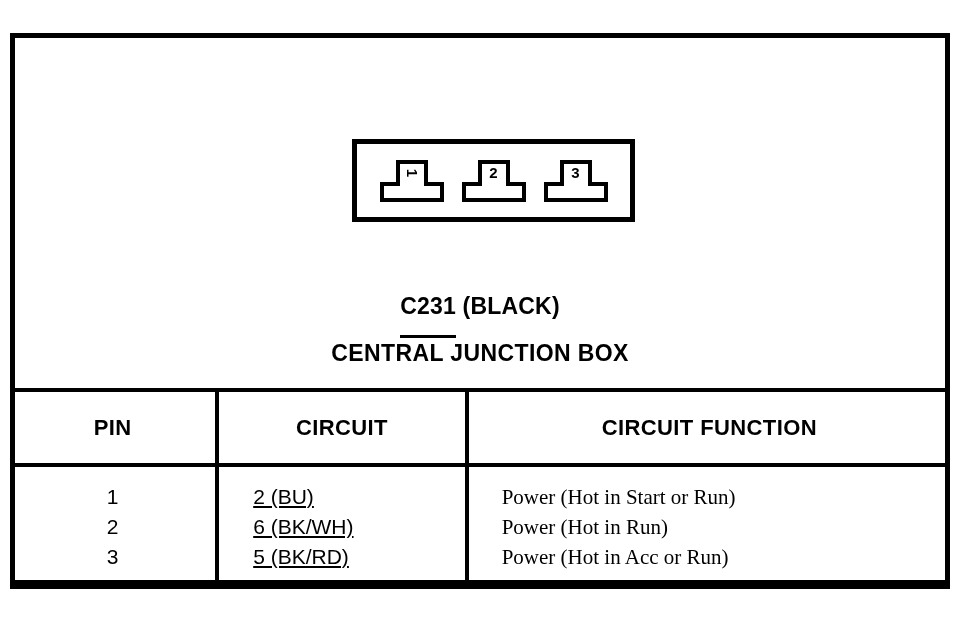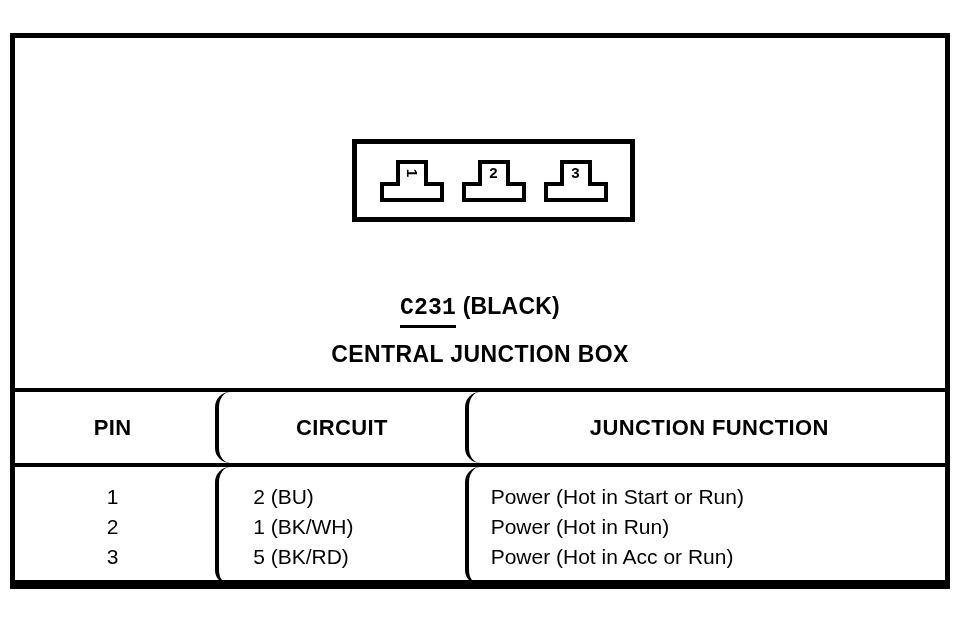--- a/index.html
+++ b/index.html
@@ -124,22 +124,21 @@
     text-align: center;
   }
   .title-line1 {
     font-size: 23px;
     font-weight: 700;
     letter-spacing: 0.2px;
     white-space: nowrap;
   }
   .title-line1 .code {
     border-bottom: 3px solid #000;
-    padding-bottom: 4px;
-    font-family: Liberation Mono, monospace;
+    padding-bottom: 16px;
   }
   .title-line2 {
     margin-top: 20px;
     font-size: 23px;
     font-weight: 700;
     letter-spacing: 0.4px;
     white-space: nowrap;
   }
 
   
@@ -159,43 +158,42 @@
   }
   .pin-table .tbody {
     display: flex;
     height: 118px;
   }
   .col {
     box-sizing: border-box;
     display: flex;
     flex-direction: column;
     justify-content: center;
-    border-radius: 15px;
   }
   .col-pin    { width: 214px; }
   .col-circuit{ width: 260px; border-left: 4px solid #000; }
   .col-func   { width: 506px; border-left: 4px solid #000; }
 
   .th {
     text-align: center;
     font-size: 22px;
     font-weight: 700;
     letter-spacing: 0.4px;
   }
   .cells {
     padding: 6px 0 4px 0;
   }
   .cell {
     font-size: 21px;
     line-height: 30px;
     white-space: nowrap;
   }
   .col-pin .cell     { text-align: center; }
-  .col-circuit .cell { text-align: left; padding-left: 34px; }
-  .col-func .cell    { text-align: left; padding-left: 22px; }
+  .col-circuit .cell { text-align: left; padding-left: 34px; text-decoration: underline; }
+  .col-func .cell    { text-align: left; padding-left: 33px; font-family: Liberation Serif, serif; }
 </style>
 </head>
 <body>
 
 <div id="page">
 
   <div class="frame">
 
     <div class="connector-area">
       <div class="connector-box"></div>
@@ -235,38 +233,38 @@
     <div class="pin-table">
 
       <div class="thead">
         <div class="col col-pin">
           <div class="th">PIN</div>
         </div>
         <div class="col col-circuit">
           <div class="th">CIRCUIT</div>
         </div>
         <div class="col col-func">
-          <div class="th">JUNCTION FUNCTION</div>
+          <div class="th">CIRCUIT FUNCTION</div>
         </div>
       </div>
 
       <div class="tbody">
 
         <div class="col col-pin">
           <div class="cells">
             <div class="cell">1</div>
             <div class="cell">2</div>
             <div class="cell">3</div>
           </div>
         </div>
 
         <div class="col col-circuit">
           <div class="cells">
             <div class="cell">2 (BU)</div>
-            <div class="cell">1 (BK/WH)</div>
+            <div class="cell">6 (BK/WH)</div>
             <div class="cell">5 (BK/RD)</div>
           </div>
         </div>
 
         <div class="col col-func">
           <div class="cells">
             <div class="cell">Power (Hot in Start or Run)</div>
             <div class="cell">Power (Hot in Run)</div>
             <div class="cell">Power (Hot in Acc or Run)</div>
           </div>

